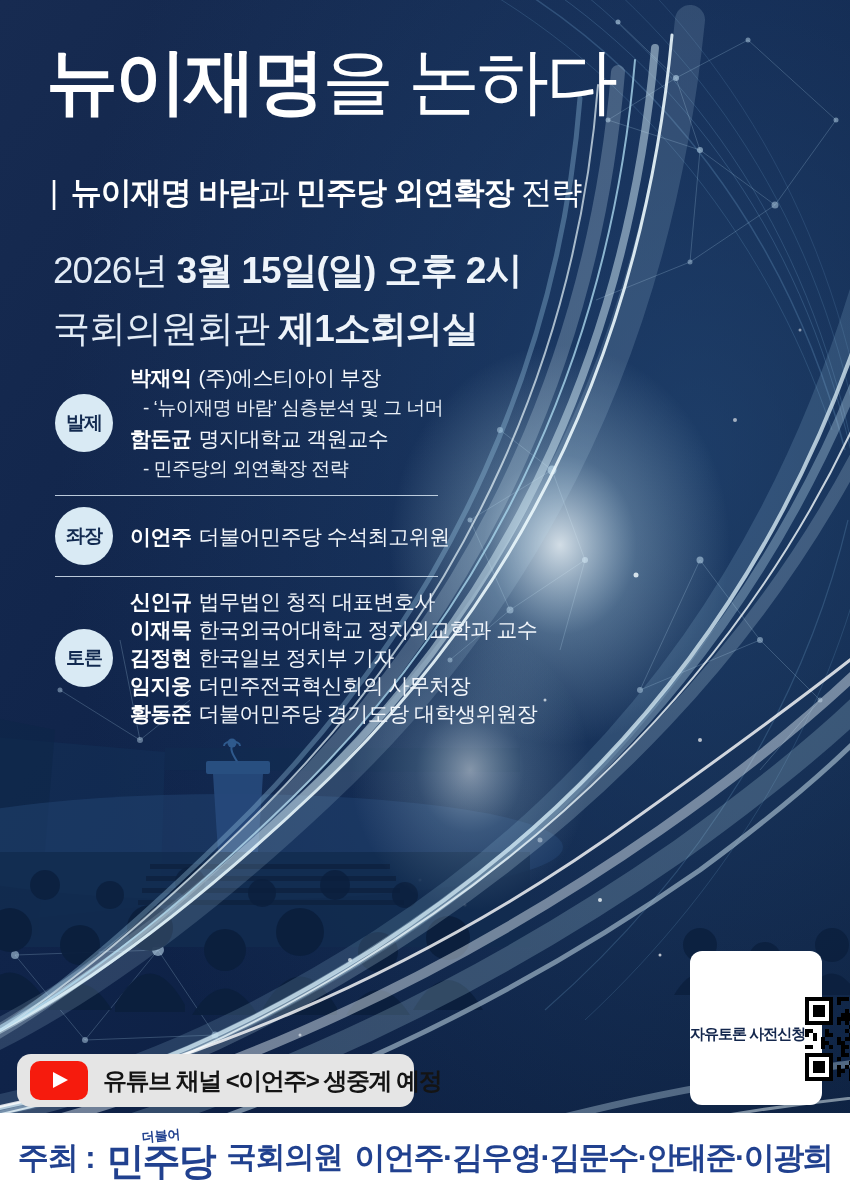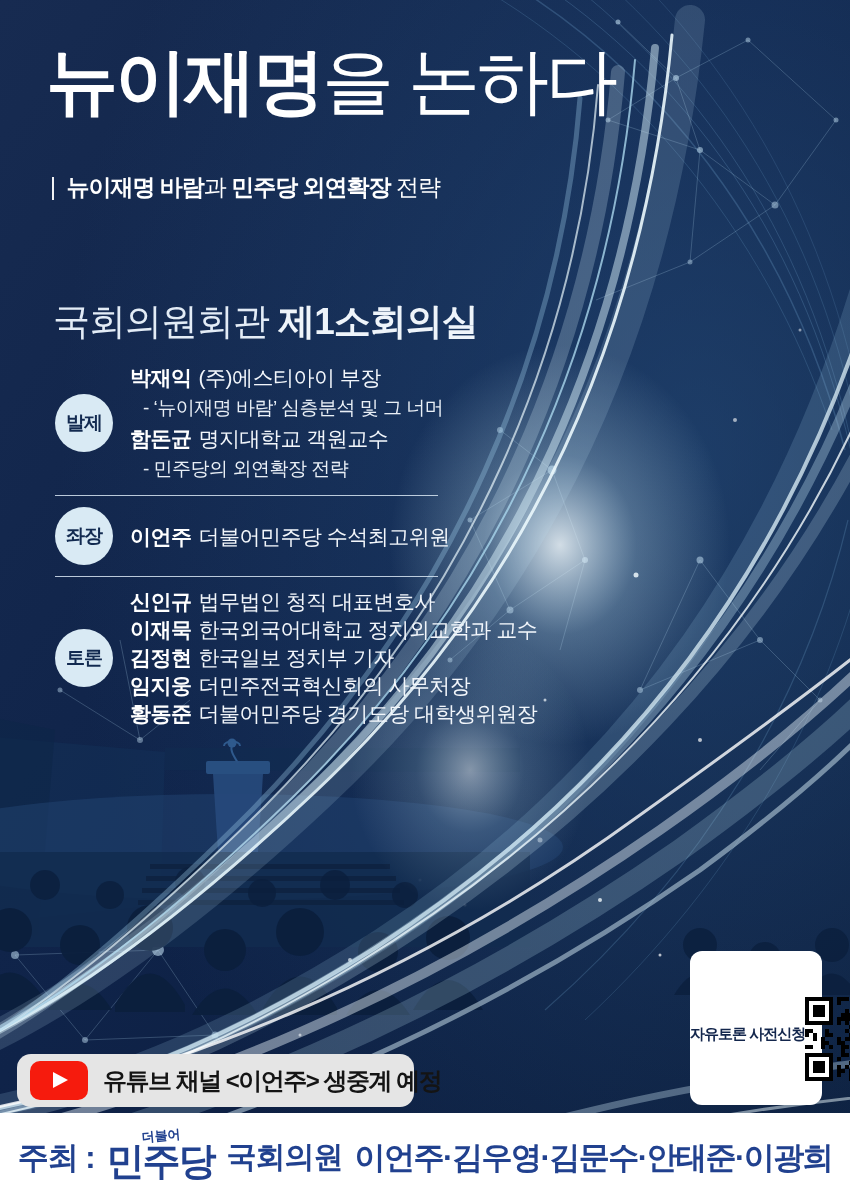--- a/index.html
+++ b/index.html
@@ -10,29 +10,29 @@
   }
   .bg-svg{position:absolute;left:0;top:0;width:850px;height:1202px;display:block;}
   .layer{position:absolute;left:0;top:0;width:850px;height:1202px;}
 
   
   .title{position:absolute;left:46px;top:42px;color:#fff;font-size:72px;
          letter-spacing:-3px;white-space:nowrap;line-height:1.1;}
   .title .em{font-weight:900;}
   .title .rest{font-weight:400;}
 
-  .subtitle{position:absolute;left:50px;top:172px;color:#fff;font-size:23px;
+  .subtitle{position:absolute;left:50px;top:172px;color:#fff;font-size:31px;
             font-weight:400;white-space:nowrap;letter-spacing:-1px;}
   .subtitle .b{font-weight:800;}
   .subtitle .bar{font-weight:300;margin-right:6px;}
 
   .when{position:absolute;left:53px;top:246px;color:#e3ecf6;font-size:37px;
         white-space:nowrap;letter-spacing:-1px;font-weight:500;}
   .when .b{font-weight:900;color:#eef4fa;}
-  .where{position:absolute;left:53px;top:297px;color:#e3ecf6;font-size:37px;
+  .where{position:absolute;left:53px;top:304px;color:#e3ecf6;font-size:37px;
         white-space:nowrap;letter-spacing:-1px;font-weight:500;}
   .where .b{font-weight:900;color:#eef4fa;}
 
   
   .program{position:absolute;left:55px;top:362px;width:400px;color:#fff;}
   .sec-row{display:flex;align-items:center;gap:17px;}
   .badge{flex:0 0 58px;width:58px;height:58px;border-radius:50%;
          background:#d9eaf4;color:#122a50;display:flex;align-items:center;
          justify-content:center;font-size:19px;font-weight:700;letter-spacing:-1px;}
   .lines{flex:1;}
@@ -254,20 +254,25 @@
       <span class="em">뉴이재명</span><span class="rest">을 논하다</span>
     </div>
 
     <div class="subtitle">
       <span class="bar">|</span>
       <span class="b">뉴이재명 바람</span><span>과</span>
       <span class="b">민주당 외연확장</span>
       <span>전략</span>
     </div>
 
+    <div class="when">
+      <span>2026년</span>
+      <span class="b">3월 15일(일)</span>
+      <span class="b">오후 2시</span>
+    </div>
 
     <div class="where">
       <span>국회의원회관</span>
       <span class="b">제1소회의실</span>
     </div>
 
     <div class="program">
 
       <div class="sec-row">
         <div class="badge">발제</div>

